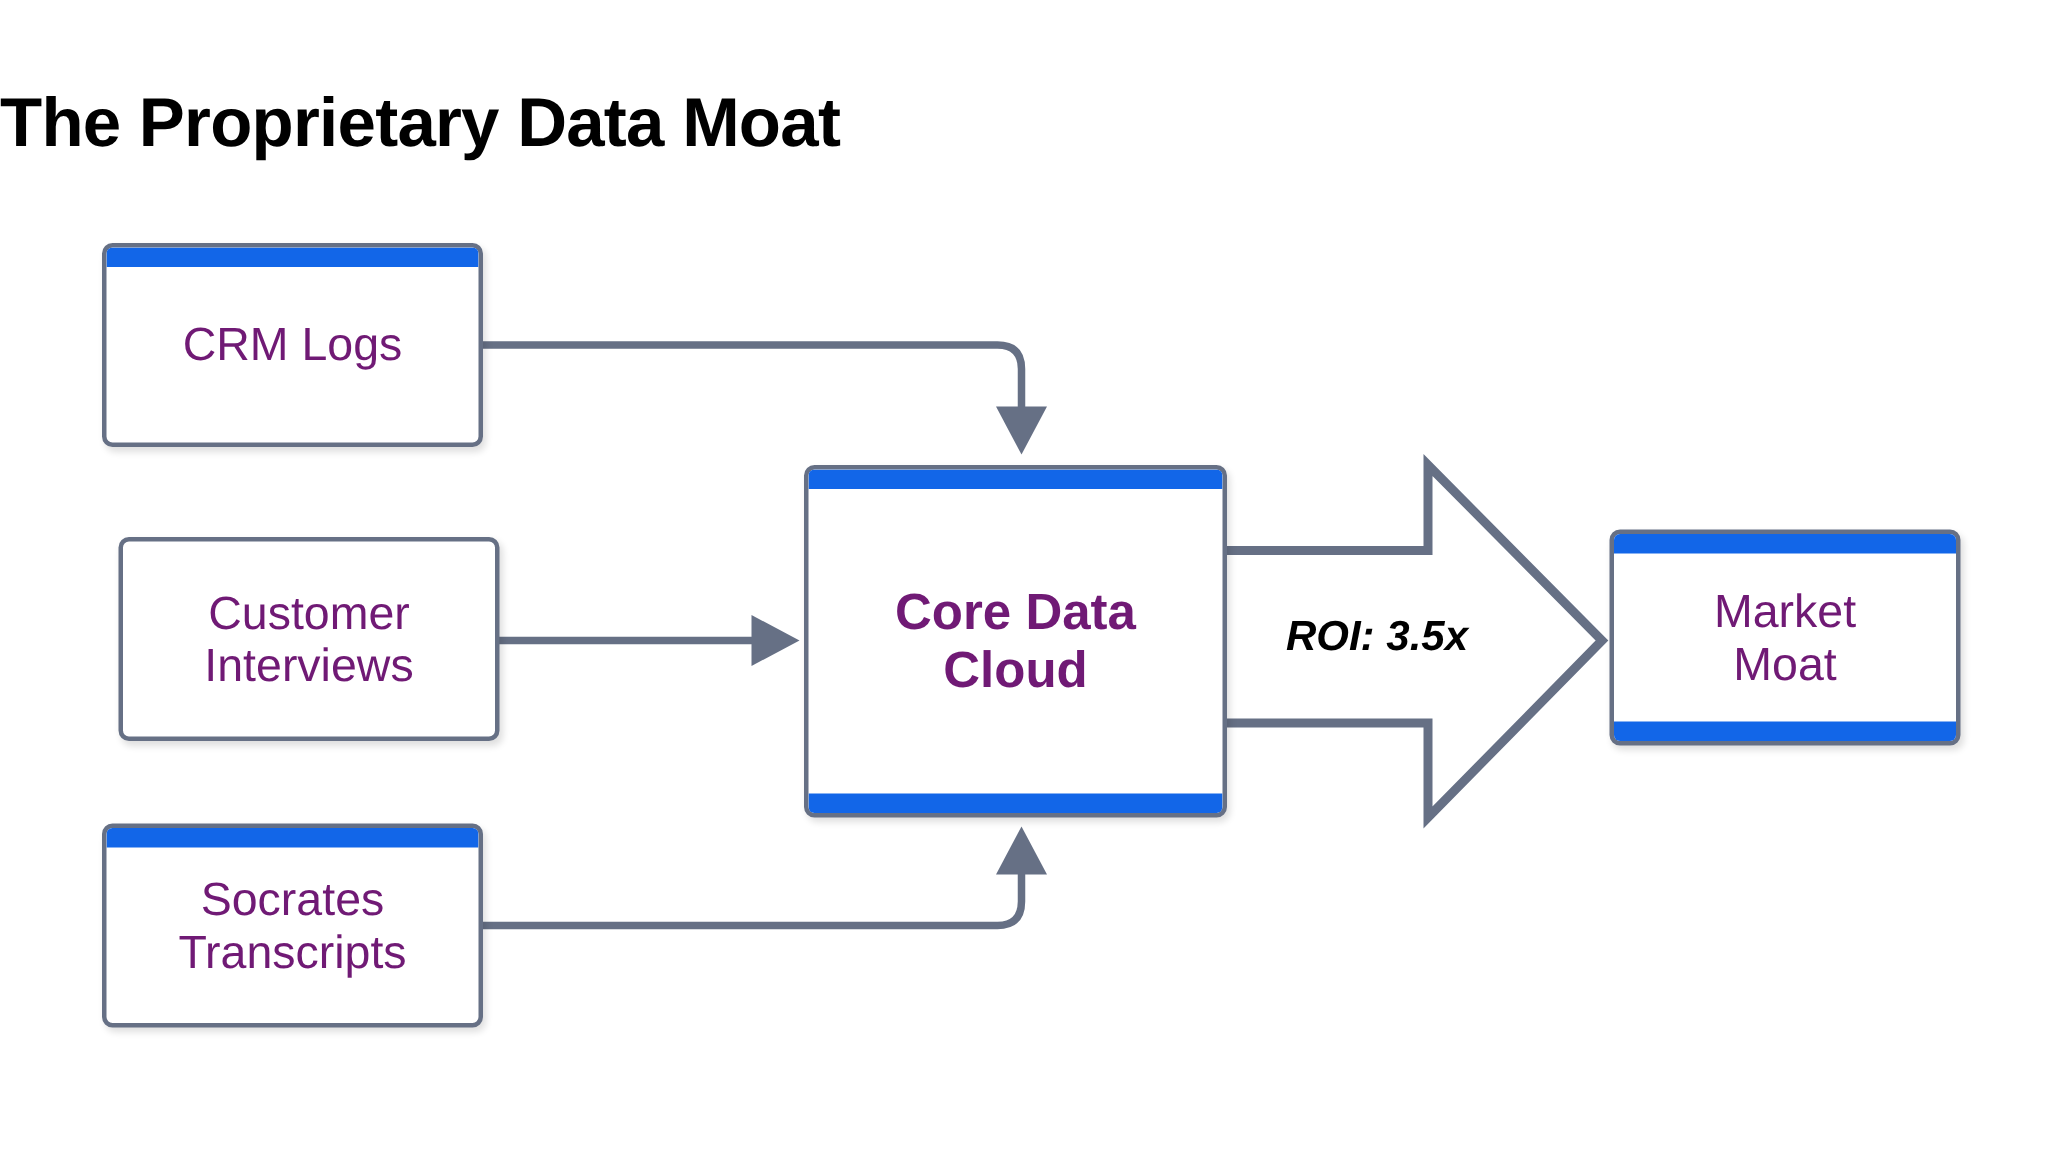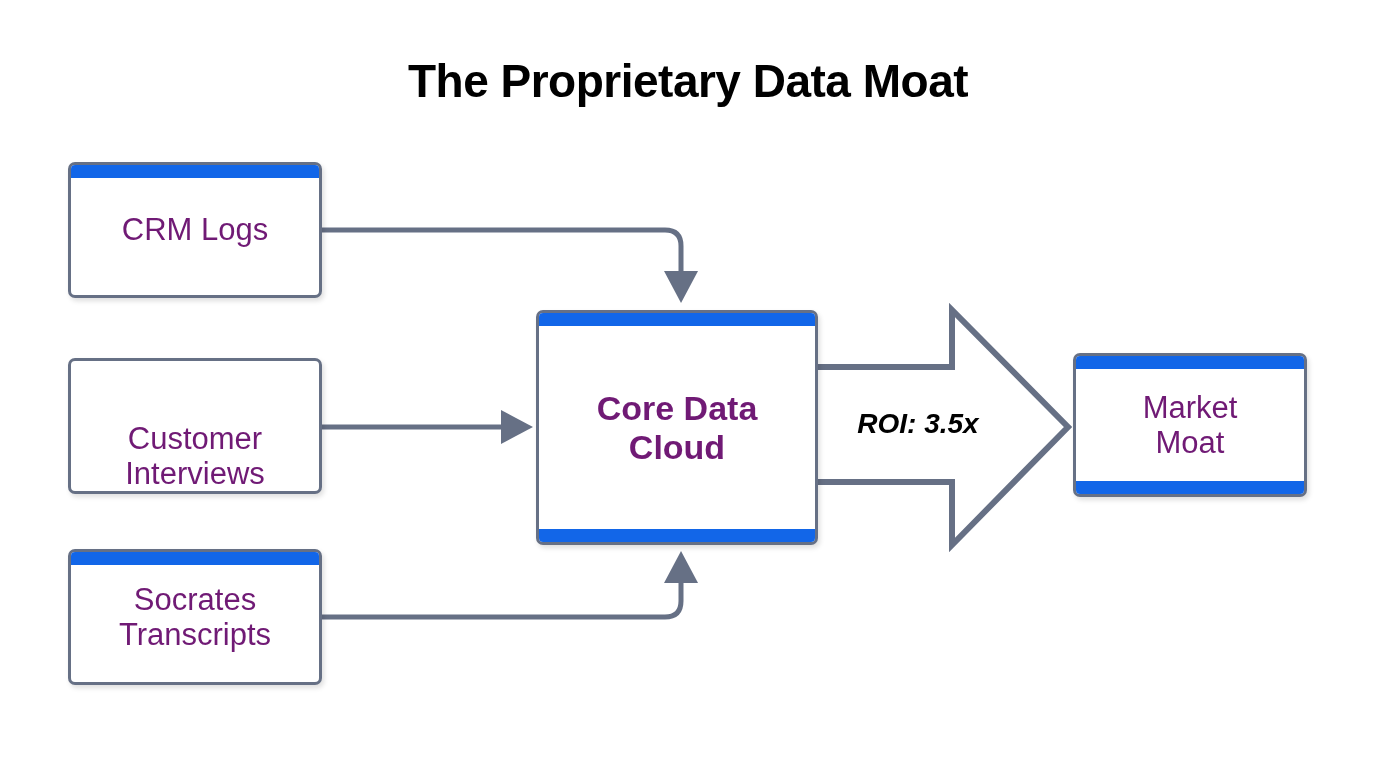--- a/index.html
+++ b/index.html
@@ -24,21 +24,20 @@
     left: 0;
     top: 0;
     width: 1376px;
     height: 768px;
   }
   .diagram-title {
     position: absolute;
     left: 0;
     top: 54px;
     width: 1376px;
-    text-align: center;
     font-family: "Liberation Sans", sans-serif;
     font-size: 46px;
     font-weight: bold;
     color: #000000;
     letter-spacing: -0.5px;
     white-space: nowrap;
   }
   
   .node {
     position: absolute;
@@ -74,21 +73,21 @@
   
   .node-source {
     width: 254px;
     height: 136px;
   }
   .node-source .node-label {
     font-size: 31px;
     font-weight: normal;
   }
   #node-crm-logs      { left: 68px;  top: 162px; }
-  #node-customer-int  { left: 68px;  top: 358px; align-items: flex-end; }
+  #node-customer-int  { left: 79px;  top: 358px; }
   #node-socrates      { left: 68px;  top: 549px; }
 
   
   #node-core {
     left: 536px;
     top: 310px;
     width: 282px;
     height: 235px;
   }
   #node-core .node-label {

